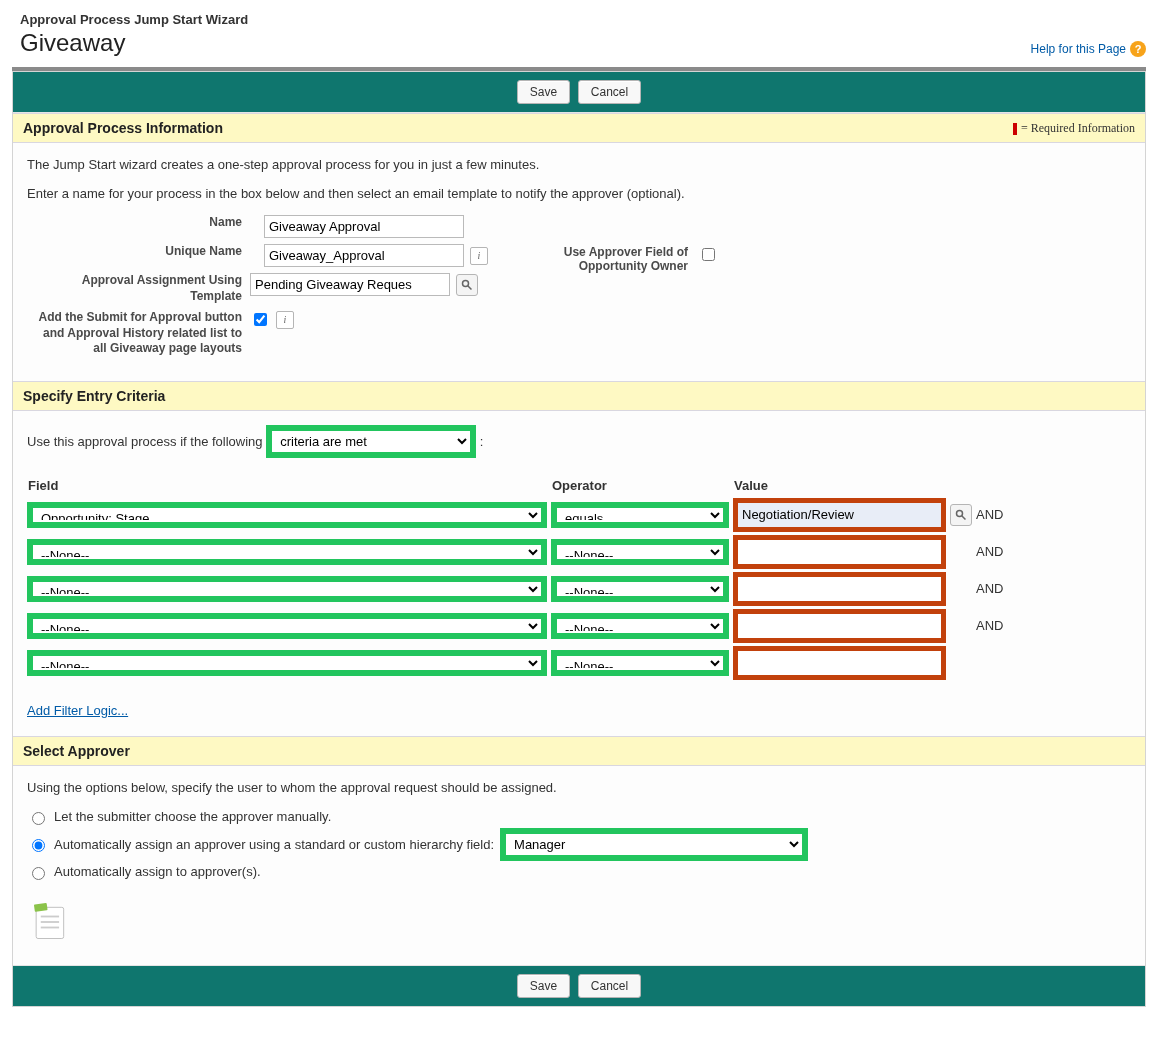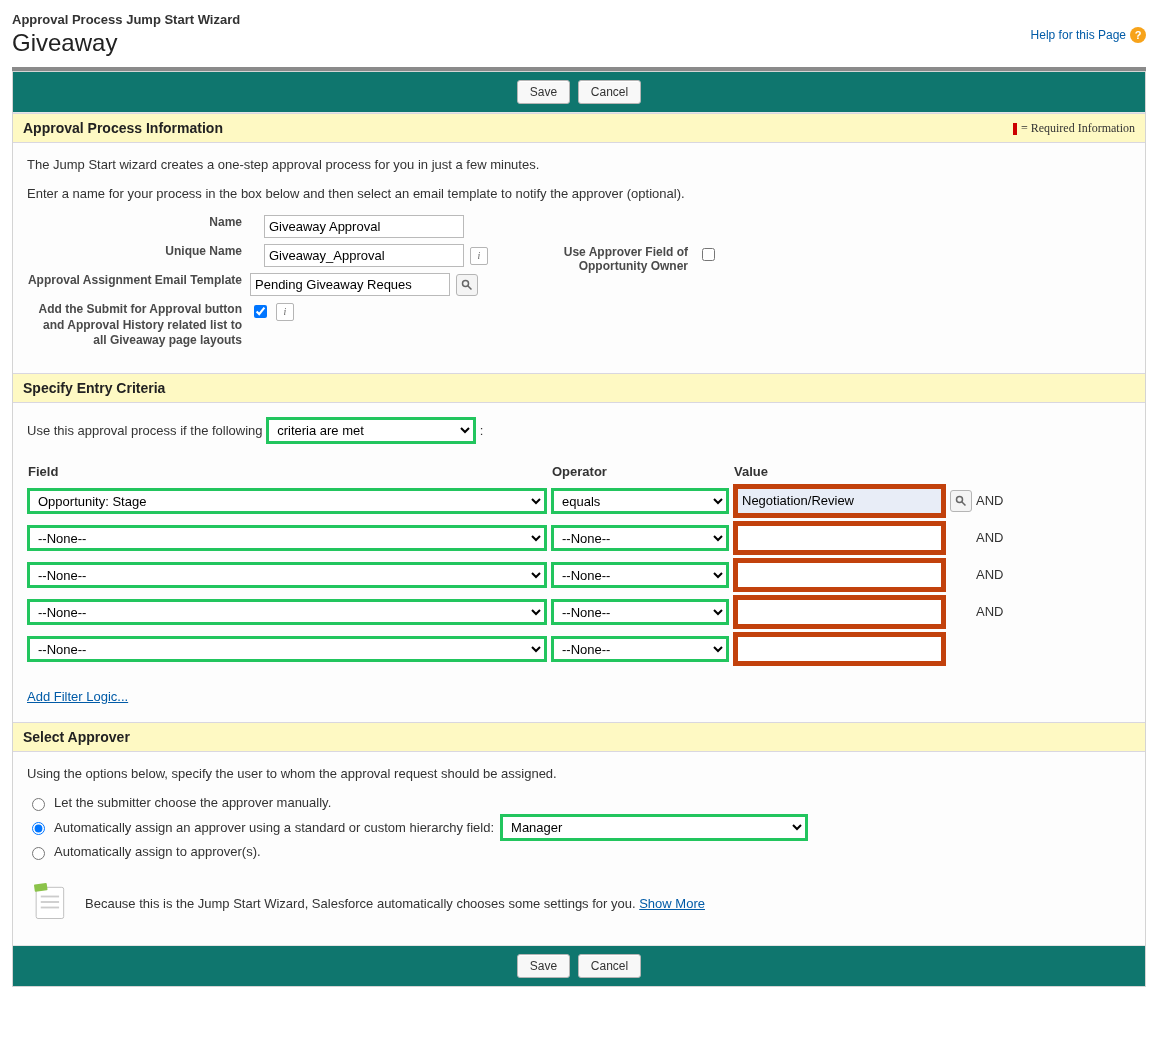--- a/index.html
+++ b/index.html
@@ -3,21 +3,21 @@
 <meta charset="utf-8">
 <style>
   body {
     font-family: Arial, Helvetica, sans-serif;
     font-size: 13px;
     color: #333;
     margin: 0;
     padding: 12px;
     background: #fff;
   }
-  .page-header { display:flex; justify-content:space-between; align-items:center; }
+  .page-header { display:flex; justify-content:space-between; align-items:flex-end;margin-left:8px; }
   .page-title-sub { font-size:13px; font-weight:bold; color:#333; }
   .page-title-main { font-size:24px; color:#222; margin-top:2px;}
   .help-link { color:#015ba7; font-size:12px; display:flex; align-items:center; gap:4px; cursor:pointer;}
   .help-icon{ width:16px; height:16px; background:#f7a31a; border-radius:50%; display:inline-flex; align-items:center; justify-content:center; color:#fff; font-weight:bold; font-size:11px;}
   .thick-bar { height:4px; background:#8a8a8a; margin-top:10px;}
   .panel { border:1px solid #d4d4d4; background:#f8f8f8; }
   .btn-row { text-align:center; padding:8px 0; background:#0f766e; border-bottom:1px solid #e5e5e5;}
   .btn {
     display:inline-block; padding:4px 12px; font-size:12px; background:#f8f8f8;
     border:1px solid #b5b5b5; border-radius:3px; color:#333; cursor:pointer; margin:0 2px;
@@ -36,21 +36,21 @@
   .form-lbl{ width:215px; text-align:right; padding-right:8px; font-size:12px; font-weight:bold; color:#4a4a4a; line-height:1.3;}
   .form-ctrl{ display:flex; align-items:center; gap:6px;}
   input[type=text].tf{ border:1px solid #bababa; padding:3px 4px; font-size:13px; width:190px;}
   .req-bar-wrap{ display:flex;}
   .req-bar{ width:4px; background:#c00; margin-right:4px;}
   .info-btn{ width:16px; height:16px; border:1px solid #b5b5b5; border-radius:2px; background:#fff; color:#666; font-family: Georgia, serif; font-style:italic; font-size:10px; display:inline-flex; align-items:center; justify-content:center; cursor:pointer;}
   .lookup-btn{ width:20px; height:20px; border:1px solid #b5b5b5; border-radius:3px; background:#f4f4f4; display:inline-flex; align-items:center; justify-content:center; cursor:pointer;}
   .lookup-btn svg{ width:12px; height:12px;}
   .two-col{ display:flex; gap:60px;}
   .checkbox-lbl{ font-size:12px; font-weight:bold; color:#4a4a4a; text-align:right; width:140px;}
-  select.sel{ border:3px solid #22c55e; padding:2px 4px; font-size:13px; background:#fff;}
+  select.sel{ border:6px solid #22c55e; padding:2px 4px; font-size:13px; background:#fff;}
   .criteria-table{ width:100%; max-width:980px; border-collapse:separate; border-spacing:0 3px;}
   .criteria-table th{ text-align:left; font-size:13px; font-weight:bold; padding-bottom:2px;}
   .criteria-table td{ padding:0 4px 0 0; vertical-align:middle;}
   .criteria-table select.field-sel{ width:520px; height:26px;}
   .criteria-table select.op-sel{ width:178px; height:26px;}
   .criteria-table input.val-in{ width:195px; height:20px; border:5px solid #c2410c; padding:2px 4px; font-size:13px;}
   .val-hl{ background:#e8edf7;}
   .and-txt{ font-size:13px; padding-left:4px;}
   .link{ color:#015ba7; text-decoration:underline; cursor:pointer; font-size:13px;}
   .radio-row{ display:flex; align-items:center; gap:6px; margin:3px 0; font-size:13px;}
@@ -99,21 +99,21 @@
         </div>
         <div class="form-row">
           <div class="form-lbl">Unique Name</div>
           <div class="form-ctrl req-bar-wrap">
             <div class="req-bar"></div>
             <input class="tf" type="text" value="Giveaway_Approval" style="">
             <span class="info-btn">i</span>
           </div>
         </div>
         <div class="form-row">
-          <div class="form-lbl">Approval Assignment Email Template</div>
+          <div class="form-lbl">Approval Assignment Using Template</div>
           <div class="form-ctrl">
             <input class="tf" type="text" value="Pending Giveaway Reques" style="">
             <span class="lookup-btn">
               <svg viewBox="0 0 16 16">
                   <circle cx="6" cy="6" r="4" fill="none" stroke="#666" stroke-width="2"></circle>
                   <line x1="9" y1="9" x2="14" y2="14" stroke="#666" stroke-width="2"></line>
                 </svg>
             </span>
           </div>
         </div>
@@ -234,23 +234,20 @@
     <div class="note-row">
       <span class="note-icon">
         <svg viewBox="0 0 48 48">
           <rect x="10" y="8" width="30" height="34" rx="2" fill="#fff" stroke="#bbb" stroke-width="1"></rect>
           <rect x="8" y="4" width="14" height="8" rx="1" fill="#8bc34a" transform="rotate(-8 15 8)"></rect>
           <line x1="15" y1="18" x2="35" y2="18" stroke="#ccc" stroke-width="2"></line>
           <line x1="15" y1="24" x2="35" y2="24" stroke="#ccc" stroke-width="2"></line>
           <line x1="15" y1="30" x2="35" y2="30" stroke="#ccc" stroke-width="2"></line>
         </svg>
       </span>
-      <div>
-        <span>Because this is the Jump Start Wizard, Salesforce automatically chooses some settings for you. </span><span class="link">Show More</span>
-      </div>
     </div>
   </div>
 
   <div class="btn-row" style="border-top:1px solid #e5e5e5; border-bottom:none;">
     <button class="btn">Save</button>
     <button class="btn">Cancel</button>
   </div>
 </div>
 
 </body></html>

